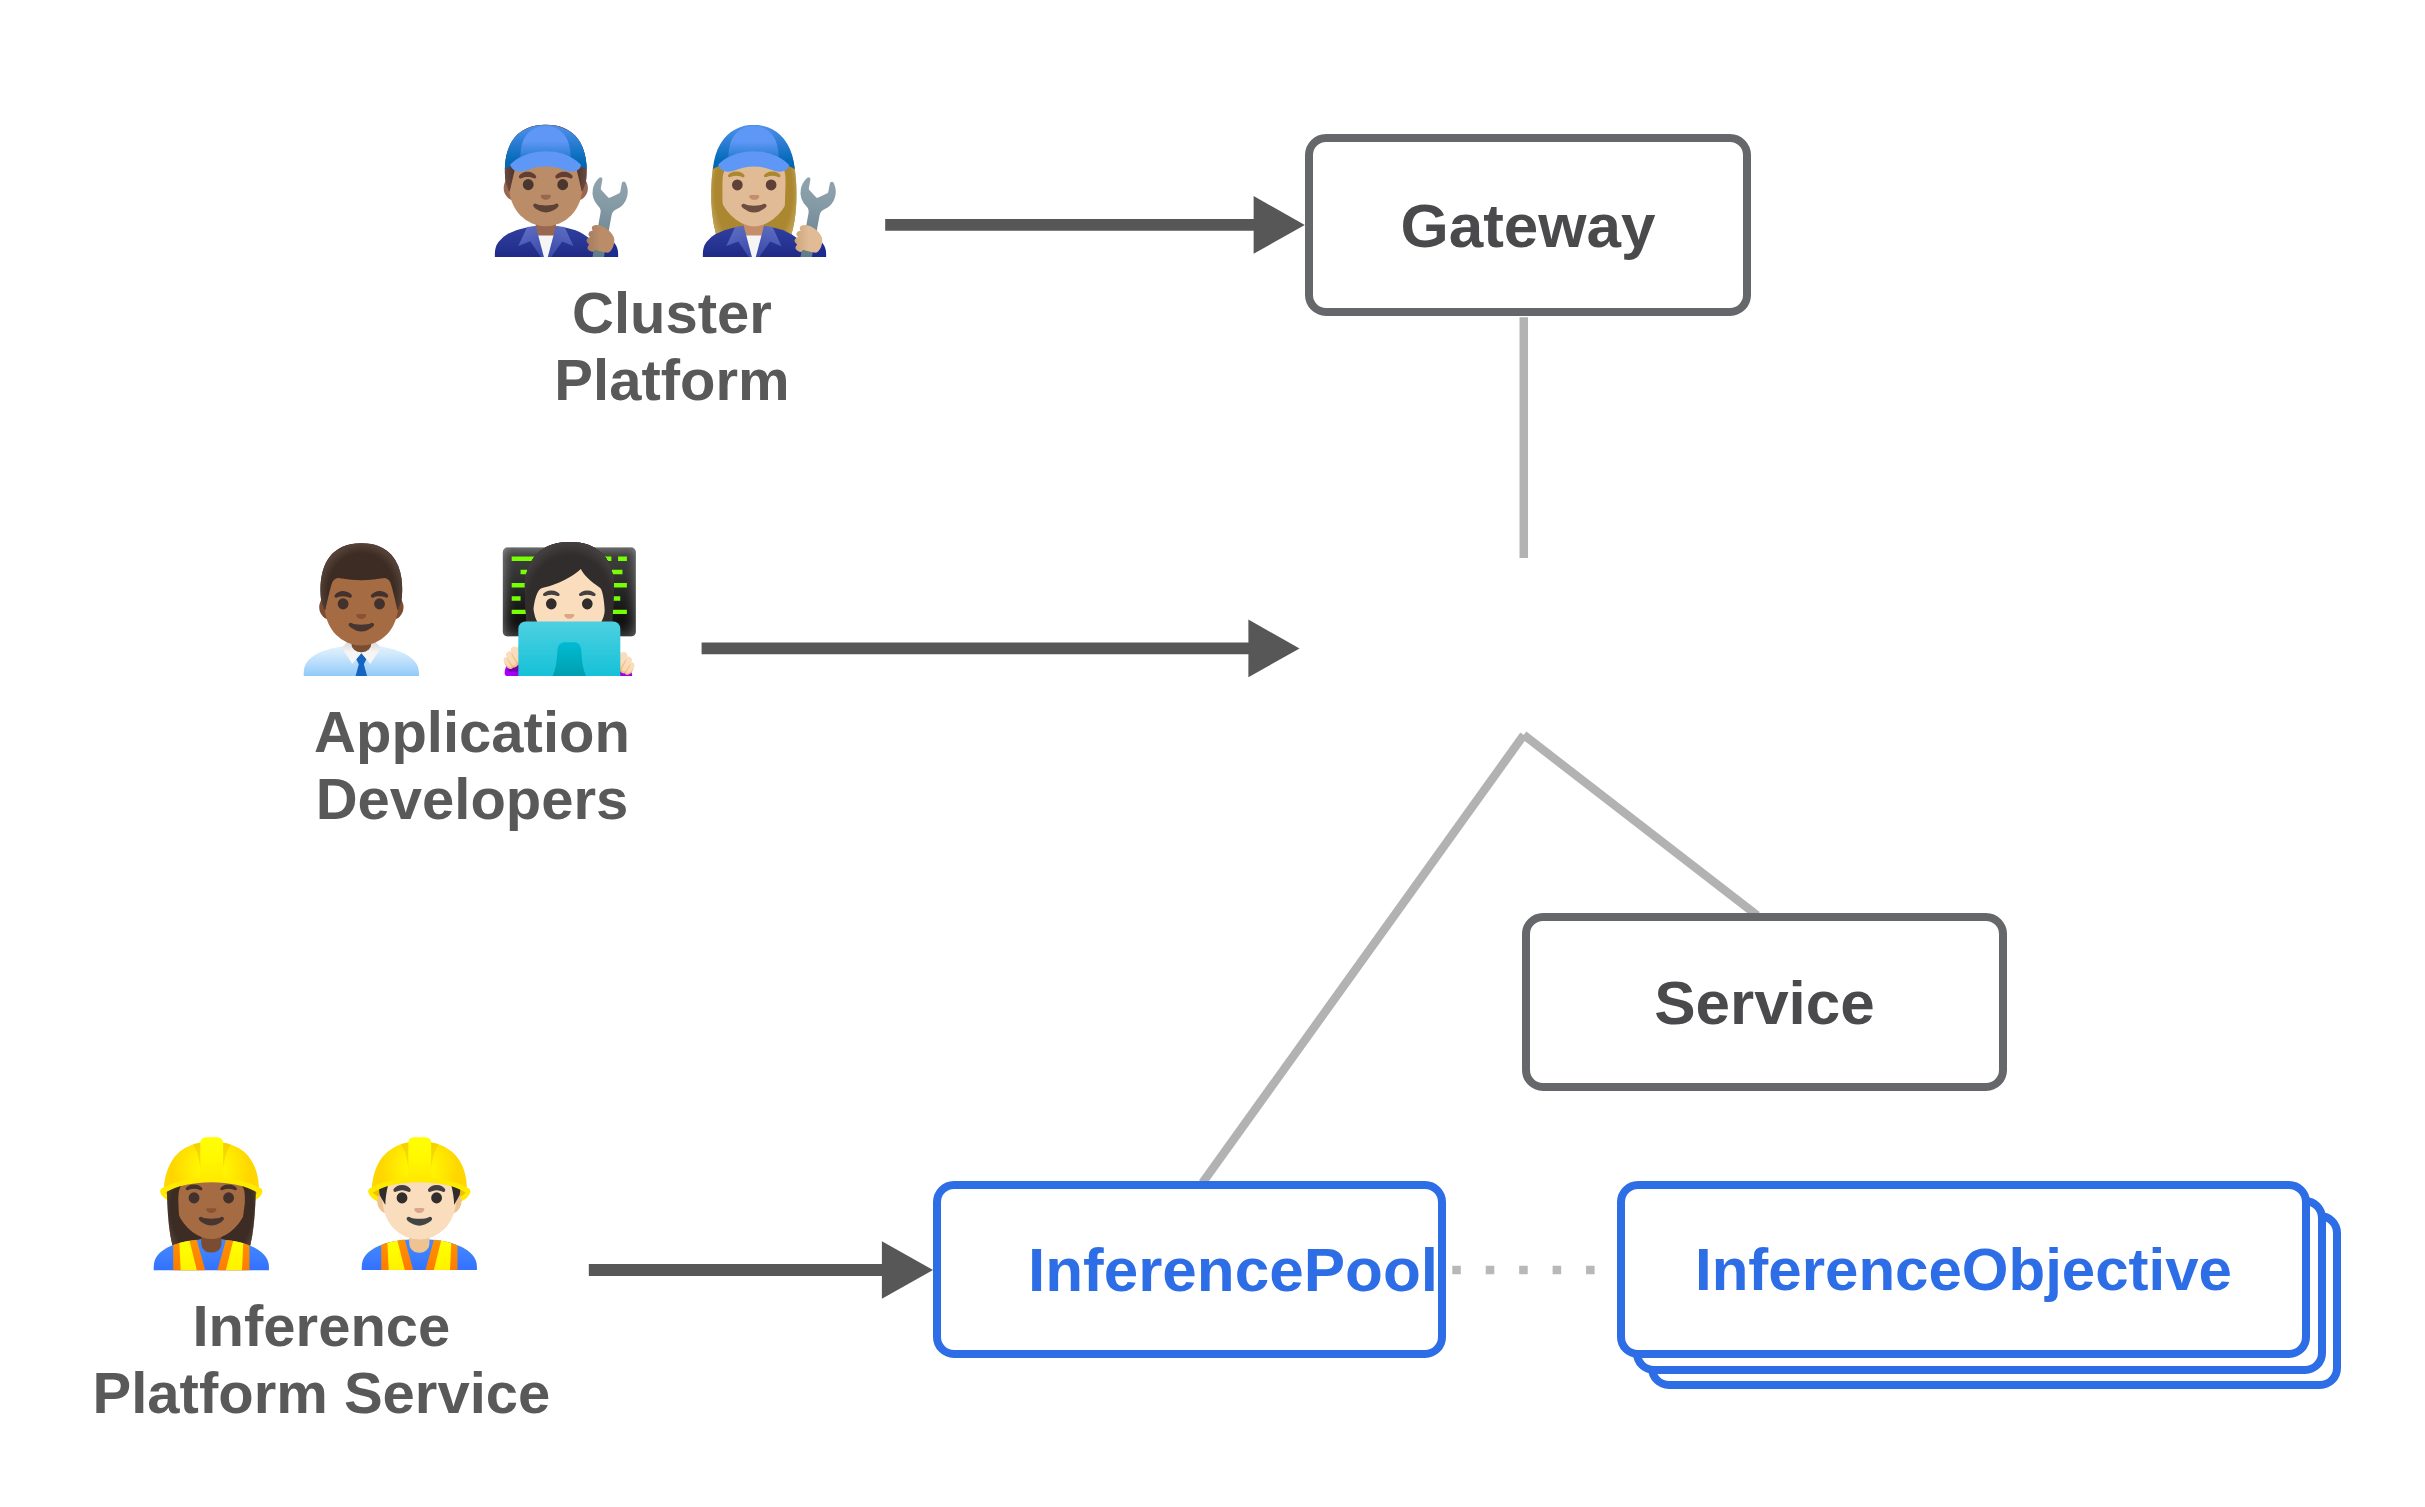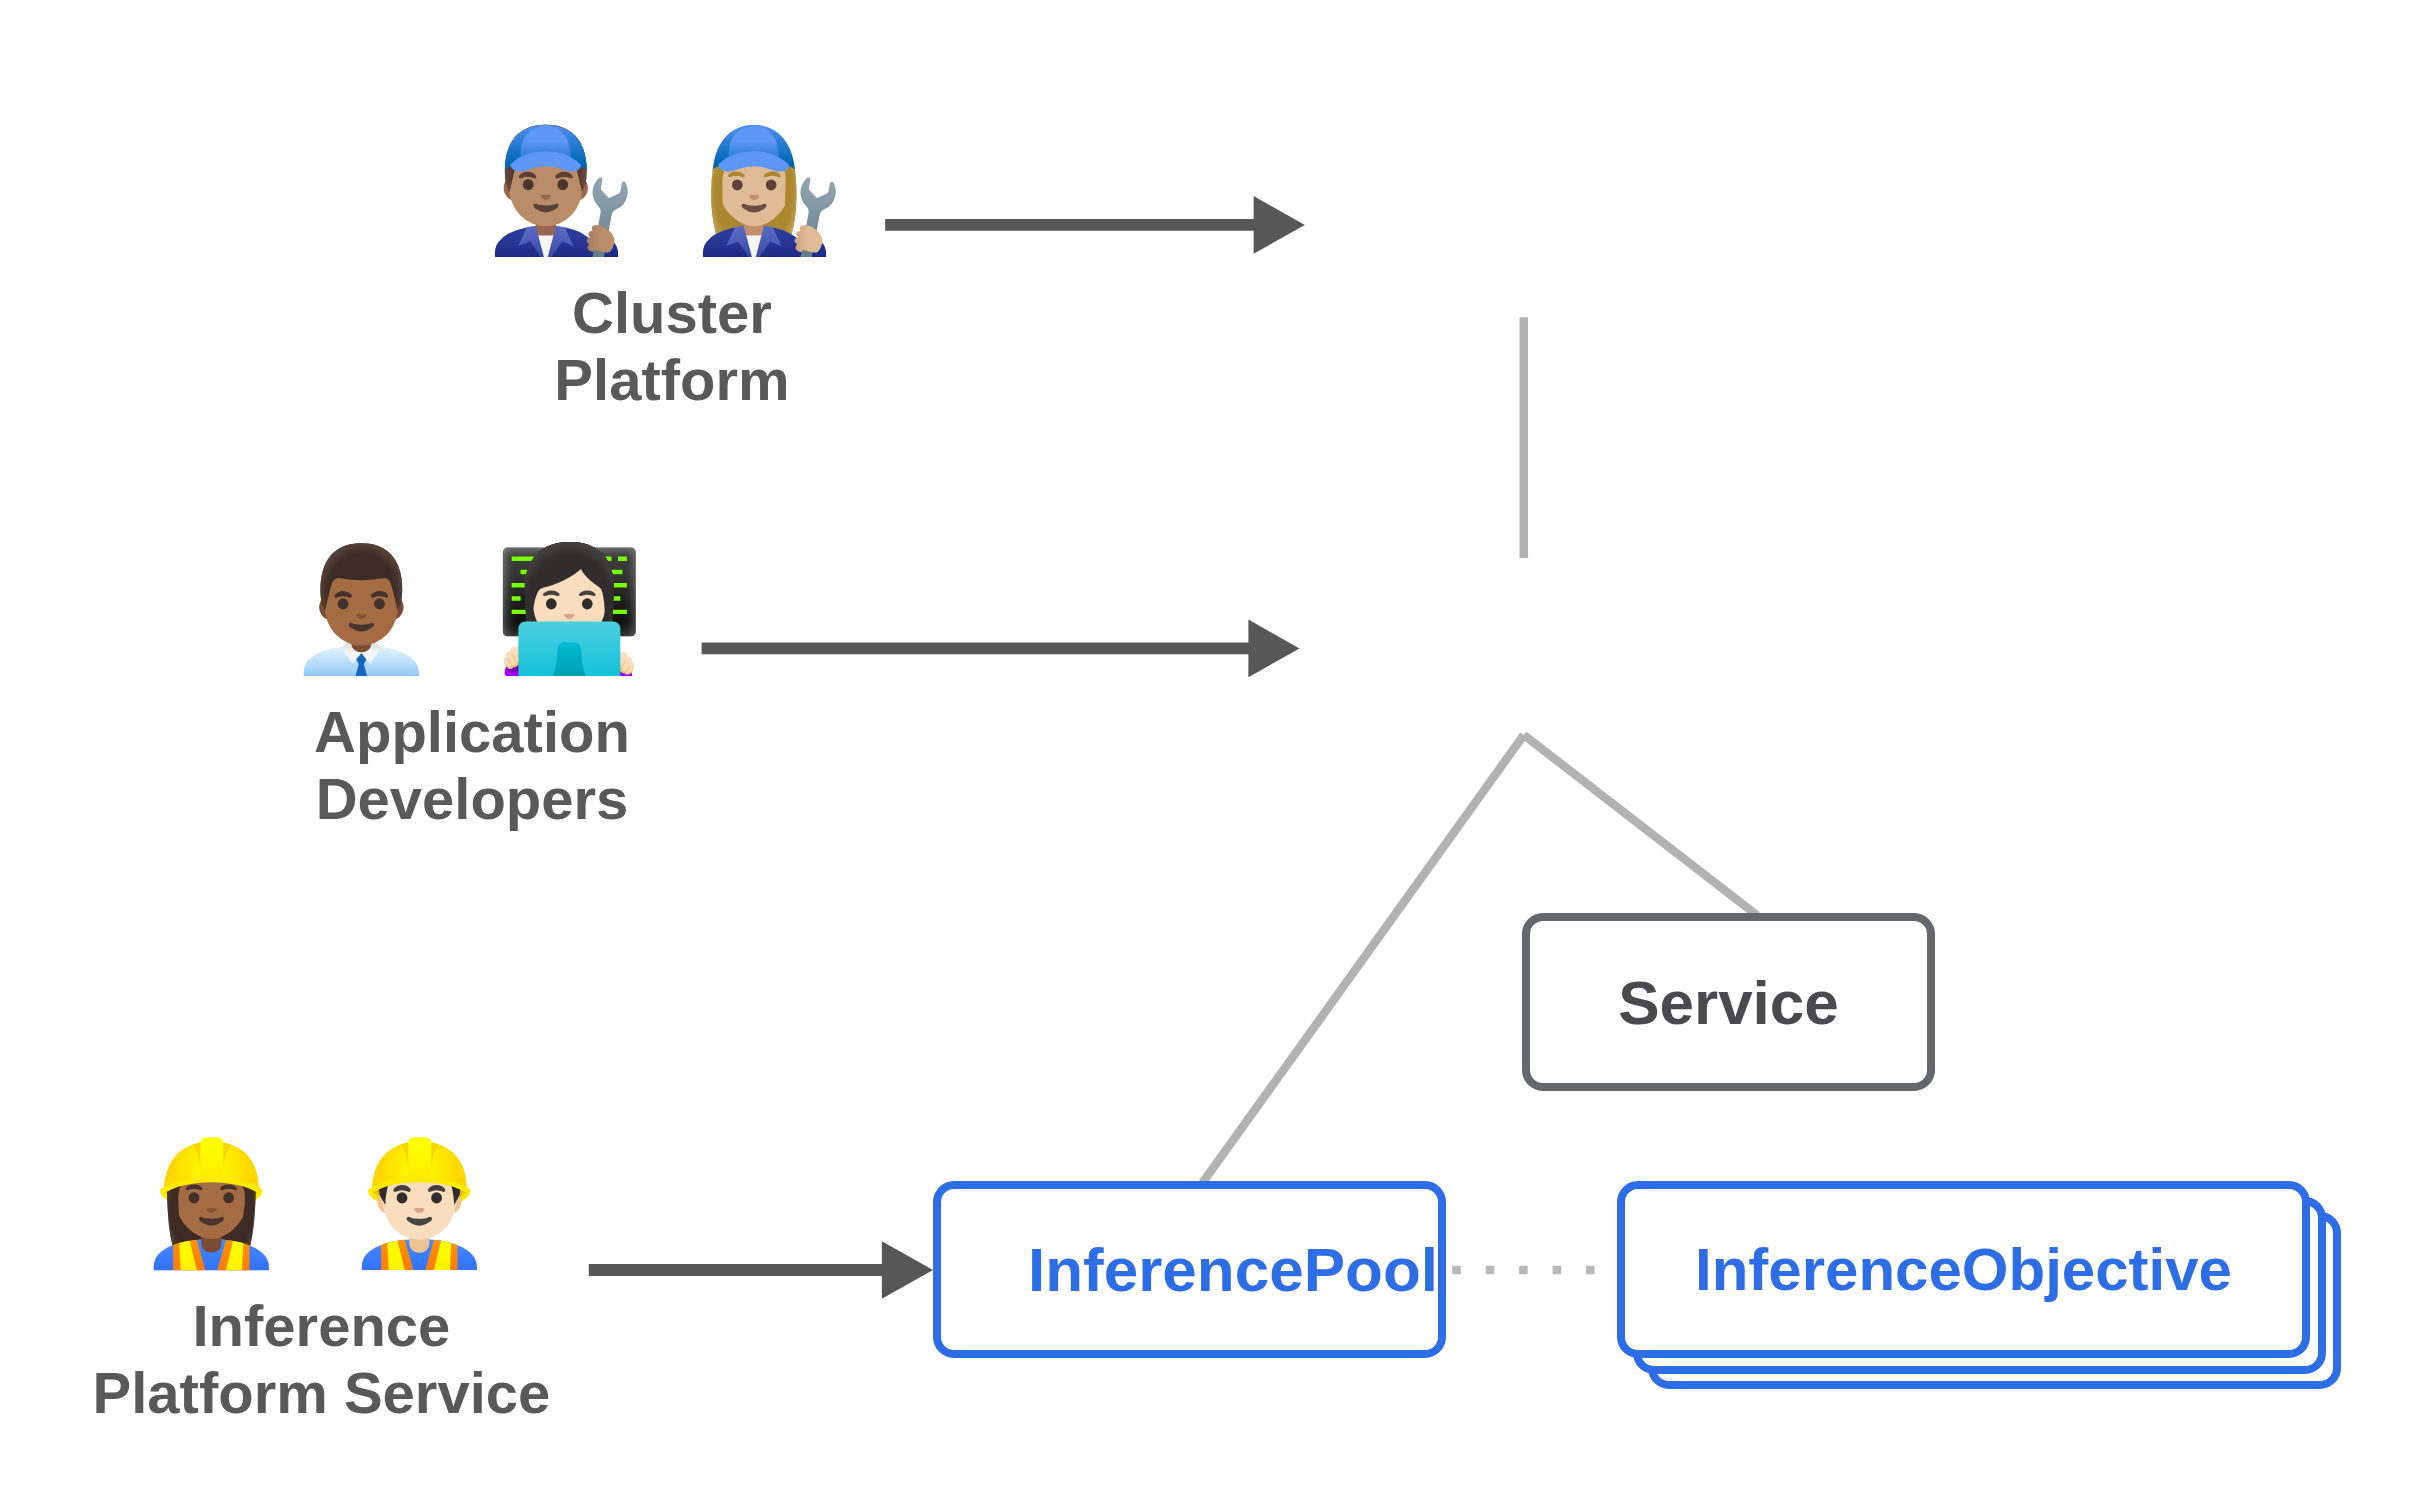--- a/index.html
+++ b/index.html
@@ -38,21 +38,21 @@
   }
   .node .node-label{
     font-size:62px;font-weight:700;color:var(--node-text-gray);
     white-space:nowrap;letter-spacing:0px;
   }
   .node.blue{border-color:var(--accent-blue);justify-content:flex-end;}
   .node.blue .node-label{color:var(--accent-blue);}
 
   .node-gateway{left:1305px;top:134px;width:446px;height:182px;}
   .node-httproute{left:1301px;top:559px;width:446px;height:178px;}
-  .node-service{left:1522px;top:913px;width:413px;height:178px;}
+  .node-service{left:1522px;top:913px;width:485px;height:178px;}
   .node-inferencepool{left:933px;top:1181px;width:513px;height:177px;}
 
   .node-stack{position:absolute;left:1617px;top:1181px;width:669px;height:210px;}
   .node-stack .stack-layer{
     position:absolute;width:693px;height:177px;box-sizing:border-box;
     background:#fff;border:8.5px solid var(--accent-blue);border-radius:21px;
   }
   .node-stack .layer-3{left:31px;top:31px;}
   .node-stack .layer-2{left:15.7px;top:15.7px;}
   .node-stack .front{left:0;top:0;display:flex;align-items:center;justify-content:center;}
@@ -97,20 +97,23 @@
     <line class="edge-dark" x1="1350" y1="343" x2="1914" y2="343"></line>
     <polygon class="edge-head" points="1912,299 1912,387 1990,343"></polygon>
 
     <line class="edge-dark" x1="1070" y1="989" x2="1906" y2="989"></line>
     <polygon class="edge-head" points="1904,945 1904,1033 1982,989"></polygon>
 
     <line class="edge-dark" x1="898" y1="1937" x2="1347" y2="1937"></line>
     <polygon class="edge-head" points="1345,1893 1345,1981 1423,1937"></polygon>
   </svg>
 
+  <div class="node node-gateway">
+    <span class="node-label">Gateway</span>
+  </div>
 
 
   <div class="node node-service">
     <span class="node-label">Service</span>
   </div>
 
   <div class="node blue node-inferencepool">
     <span class="node-label">InferencePool</span>
   </div>
 

